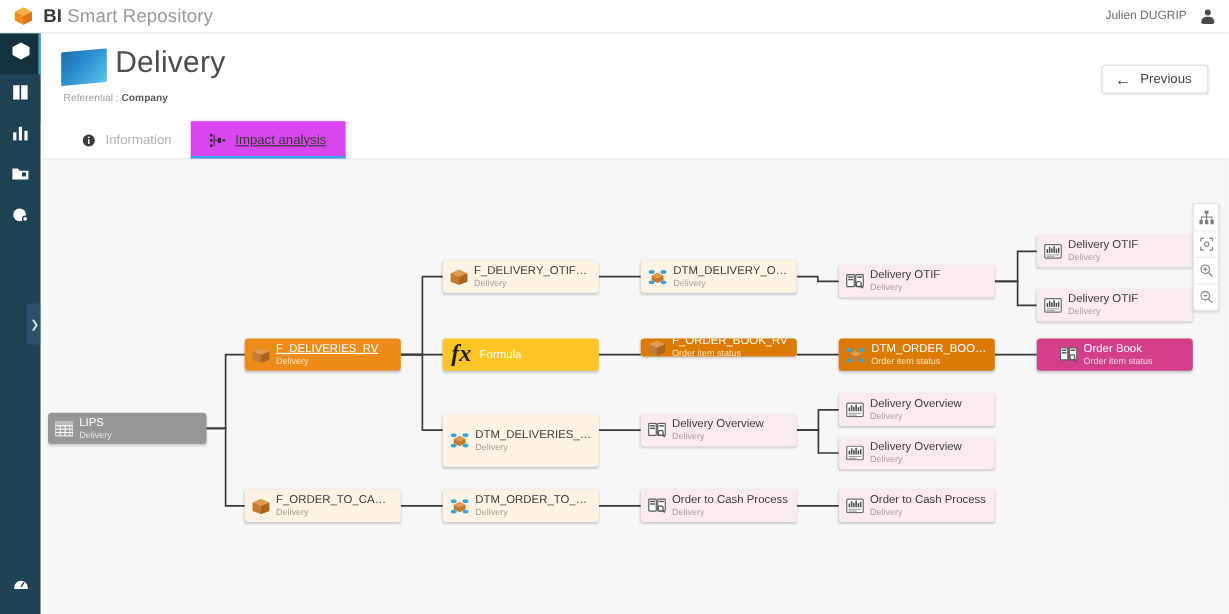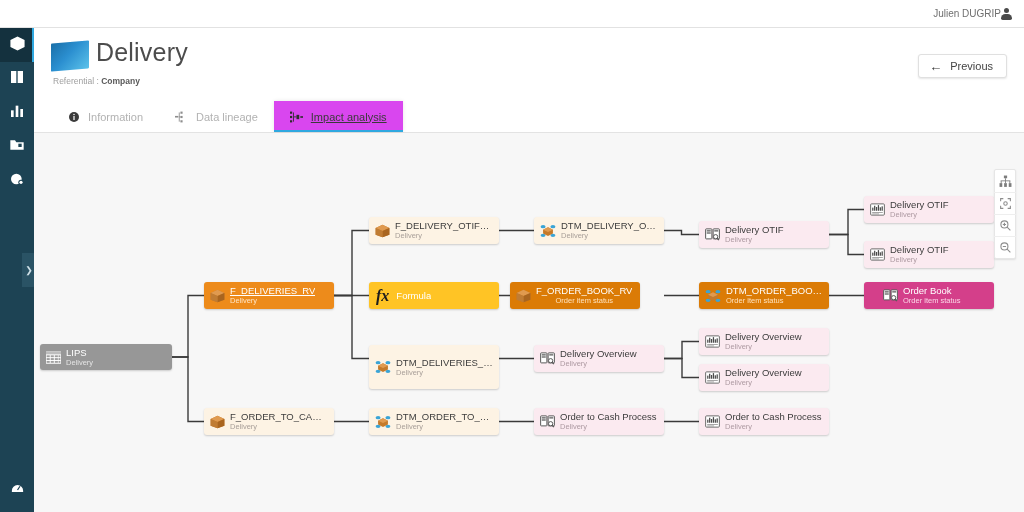--- a/index.html
+++ b/index.html
@@ -17,21 +17,21 @@
     position:absolute; left:0; top:0; width:1024px; height:28px;
     background:#ffffff; border-bottom:1px solid #e2e2e2;
     display:flex; align-items:center;
   }
   .brand { display:flex; align-items:center; gap:8px; padding-left:11px; }
   .brand-logo { width:17px; height:17px; position:relative; }
   .brand-title { font-size:15.5px; letter-spacing:.1px; }
   .brand-title .b1 { color:#3b3b3b; font-weight:600; }
   .brand-title .b2 { color:#9a9a9a; font-weight:400; }
   .topbar-right {
-    margin-left:auto; display:flex; align-items:center; gap:0;
+    margin-left:auto; display:flex; align-items:center; gap:12px;
     padding-right:12px; font-size:10px; color:#6f6f6f;
   }
   .user-icon { width:11px; height:12px; position:relative; display:inline-block; }
   .user-icon .head { position:absolute; left:3px; top:0; width:5px; height:5px;
       border-radius:50%; background:#4a4a4a; }
   .user-icon .body { position:absolute; left:0; top:6px; width:11px; height:6px;
       border-radius:5px 5px 2px 2px; background:#4a4a4a; }
 
   
   .rail {
@@ -146,39 +146,51 @@
   .n-yellow { background:#ffc425; }
   .n-yellow .nname { color:#fff; }
   .n-pink   { background:#fbeaf0; }
   .n-pink .nname { color:#3c3c3c; }
   .n-pink .nsub  { color:#ae9aa2; }
   .n-magenta{ background:#d43f8a;padding-left:19px; }
   .n-magenta .nname { color:#fff; }
   .n-magenta .nsub  { color:#fbd6e7; }
 
   .fx { font-family:"Liberation Serif", serif; font-style:italic; font-weight:bold;
-        font-size:16px; color:#1d1d1d; padding:0 2px 0 1px; }
+        font-size:20px; color:#1d1d1d; padding:0 2px 0 1px; }
 
   
   .vtools {
     position:absolute; right:8px; top:36px; width:22px;
     background:#fff; border:1px solid #e6e6e6; border-radius:2px;
     box-shadow:0 1px 2px rgba(0,0,0,.10);
     display:flex; flex-direction:column; align-items:center;
   }
   .vtool { width:22px; height:22px; display:flex; align-items:center; justify-content:center;
       color:#8d8d8d; cursor:pointer; }
   .vtool + .vtool { border-top:1px solid #eee; }
 </style>
 </head>
 <body>
 
 <div id="app">
 
   <div class="topbar">
+    <div class="brand">
+      <span class="brand-logo">
+        <svg width="17" height="17" viewBox="0 0 24 24">
+          <path d="M12 1.8 22 7v10l-10 5.2L2 17V7z" fill="#f08a1e"></path>
+          <path d="M12 1.8 22 7l-10 5.1L2 7z" fill="#fbb040"></path>
+          <path d="M12 12.1 22 7v10l-10 5.2z" fill="#d9761a"></path>
+        </svg>
+      </span>
+      <span class="brand-title">
+        <span class="b1">BI</span><span class="b2"> Smart Repository</span>
+      </span>
+    </div>
     <div class="topbar-right">
       <span>Julien DUGRIP</span>
       <span class="user-icon">
         <span class="head"></span>
           <span class="body"></span>
       </span>
     </div>
   </div>
 
   <div class="rail">
@@ -256,33 +268,20 @@
     <div class="tabs">
       <div class="tab">
         <span class="ti">
           <svg width="12" height="12" viewBox="0 0 24 24">
               <circle cx="12" cy="12" r="10" fill="#3b3b3b"></circle>
               <rect x="10.8" y="10" width="2.4" height="8" fill="#fff"></rect>
               <circle cx="12" cy="6.8" r="1.5" fill="#fff"></circle>
             </svg>
         </span>
         <span>Information</span>
-      </div>
-      <div class="tab">
-        <span class="ti">
-          <svg width="14" height="12" viewBox="0 0 24 20" fill="#8d8d8d">
-            <rect x="0" y="8" width="6" height="3"></rect>
-              <rect x="10" y="0" width="4" height="4"></rect>
-              <rect x="10" y="8" width="4" height="4"></rect>
-              <rect x="10" y="16" width="4" height="4"></rect>
-            <rect x="7" y="9" width="3" height="1.6"></rect>
-              <rect x="7" y="1.6" width="1.6" height="17"></rect>
-          </svg>
-        </span>
-        <span>Data lineage</span>
       </div>
       <div class="tab active">
         <span class="ti">
           <svg width="14" height="12" viewBox="0 0 24 20" fill="#2d2d2d">
             <rect x="0" y="0" width="4" height="4"></rect>
               <rect x="0" y="8" width="4" height="4"></rect>
               <rect x="0" y="16" width="4" height="4"></rect>
             <rect x="5.5" y="1.6" width="1.6" height="17"></rect>
               <rect x="7" y="9" width="5" height="1.6"></rect>
             <rect x="12" y="6" width="5" height="8"></rect>
@@ -420,21 +419,21 @@
                 </g>
                 <path d="M13 5 21 9v6l-8 4-8-4V9z" fill="#c47a2b"></path>
                 <path d="M13 5 21 9l-8 3.6L5 9z" fill="#e09a4f"></path>
               </svg>
             </span>
             <span class="ntext">
               <span class="nname">DTM_DELIVERY_OTIF...</span>
               <span class="nsub">Delivery</span>
             </span>
           </div>
-          <div class="node n-dorange" style="left: 476px; top: 149px; width: 130px; height: 27px; text-align: center;">
+          <div class="node n-dorange" style="left: 500px; top: 149px; width: 130px; height: 15px;">
             <span class="nicon">
               <svg width="15" height="14" viewBox="0 0 24 22">
                 <path d="M12 1 23 6v11L12 21 1 17V6z" fill="#c47a2b"></path>
                 <path d="M12 1 23 6l-11 4.8L1 6z" fill="#e09a4f"></path>
                 <path d="M12 10.8 23 6v11l-11 4z" fill="#a9651f"></path>
                 <path d="M1 6v11l11 4V10.8z" fill="#c07c33"></path>
               </svg>
             </span>
             <span class="ntext">
               <span class="nname">F_ORDER_BOOK_RV</span>

